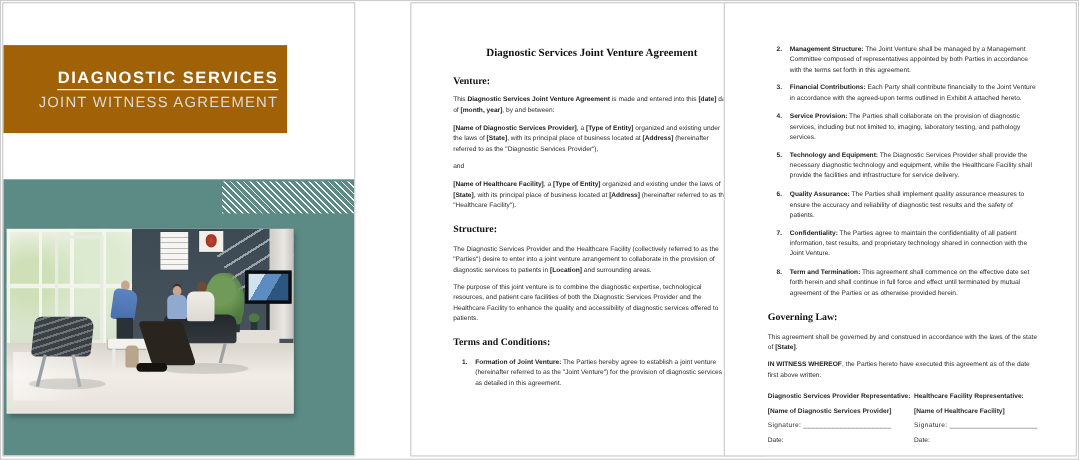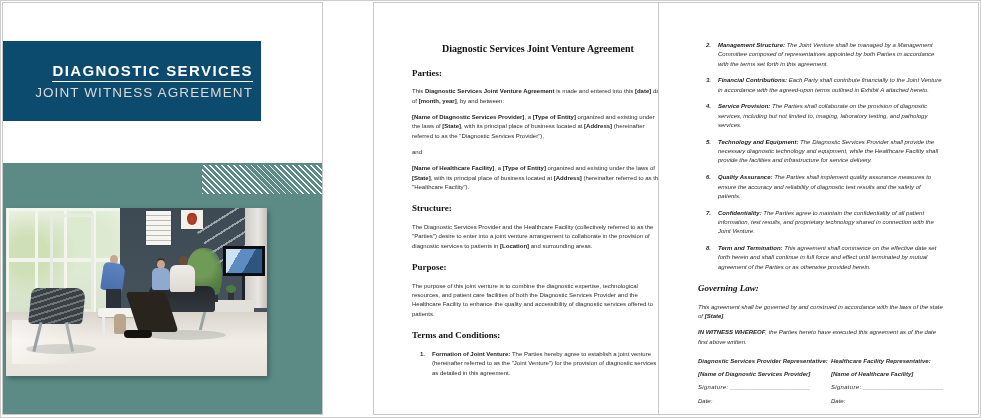--- a/index.html
+++ b/index.html
@@ -11,26 +11,26 @@
   .canvas {
     position:relative; width:981px; height:418px;
     border:1px solid #cdcdcd; background:#ffffff; overflow:hidden;
   }
   .page {
     position:absolute; top:1px; height:413px; background:#fff;
     border:1px solid #c9c9c9; overflow:hidden;
   }
   .page1 { left:1px;  width:321px; }
   .page2 { left:328px; width:322px;margin-left:44px; }
-  .page3 { left:657px; width:321px;font-style:italic; }
+  .page3 { left:657px; width:321px; }
 
   
   .banner {
     position:absolute; left:0; top:38px; width:258px; height:80px;
-    background:#0c4a6e;
+    background:#a16207;
     display:flex; flex-direction:column; justify-content:center; align-items:flex-end;
     padding-right:8px;
   }
   .banner-title {
     color:#ffffff; font-weight:bold; font-size:15px; letter-spacing:1.4px;
     border-bottom:1.5px solid #ffffff; padding-bottom:2px; line-height:1.15;
     white-space:nowrap;
   }
   .banner-subtitle {
     color:#ddd9d6; font-weight:400; font-size:13.5px; letter-spacing:1.1px;
@@ -207,28 +207,27 @@
         <div class="ph-legs-dark"></div>
         <div class="ph-boot"></div>
         <div class="ph-shoe"></div>
       </div>
     </div>
   </section>
 
   <section class="page page2">
     <div class="content doc-body">
       <h1 class="doc-title">Diagnostic Services Joint Venture Agreement</h1>
-      <h2 class="doc-h2">Parties:</h2>
+      <h2 class="doc-h2">Venture:</h2>
       <p class="doc-p"><span>This </span><b>Diagnostic Services Joint Venture Agreement</b><span> is made and entered into this </span><b>[date]</b><span> day of </span><b>[month, year]</b><span>, by and between:</span></p>
       <p class="doc-p"><b>[Name of Diagnostic Services Provider]</b><span>, a </span><b>[Type of Entity]</b><span> organized and existing under the laws of </span><b>[State]</b><span>, with its principal place of business located at </span><b>[Address]</b><span> (hereinafter referred to as the "Diagnostic Services Provider"),</span></p>
       <p class="doc-p"><span>and</span></p>
       <p class="doc-p"><b>[Name of Healthcare Facility]</b><span>, a </span><b>[Type of Entity]</b><span> organized and existing under the laws of </span><b>[State]</b><span>, with its principal place of business located at </span><b>[Address]</b><span> (hereinafter referred to as the "Healthcare Facility").</span></p>
       <h2 class="doc-h2">Structure:</h2>
       <p class="doc-p"><span>The Diagnostic Services Provider and the Healthcare Facility (collectively referred to as the "Parties") desire to enter into a joint venture arrangement to collaborate in the provision of diagnostic services to patients in </span><b>[Location]</b><span> and surrounding areas.</span></p>
-      <h2 class="doc-h2">Purpose:</h2>
       <p class="doc-p"><span>The purpose of this joint venture is to combine the diagnostic expertise, technological resources, and patient care facilities of both the Diagnostic Services Provider and the Healthcare Facility to enhance the quality and accessibility of diagnostic services offered to patients.</span></p>
       <h2 class="doc-h2">Terms and Conditions:</h2>
       <div class="doc-list">
         <div class="doc-li">
           <span class="num">1.</span>
           <span class="li-text"><b>Formation of Joint Venture:</b><span> The Parties hereby agree to establish a joint venture (hereinafter referred to as the "Joint Venture") for the provision of diagnostic services as detailed in this agreement.</span></span>
         </div>
       </div>
     </div>
   </section>

